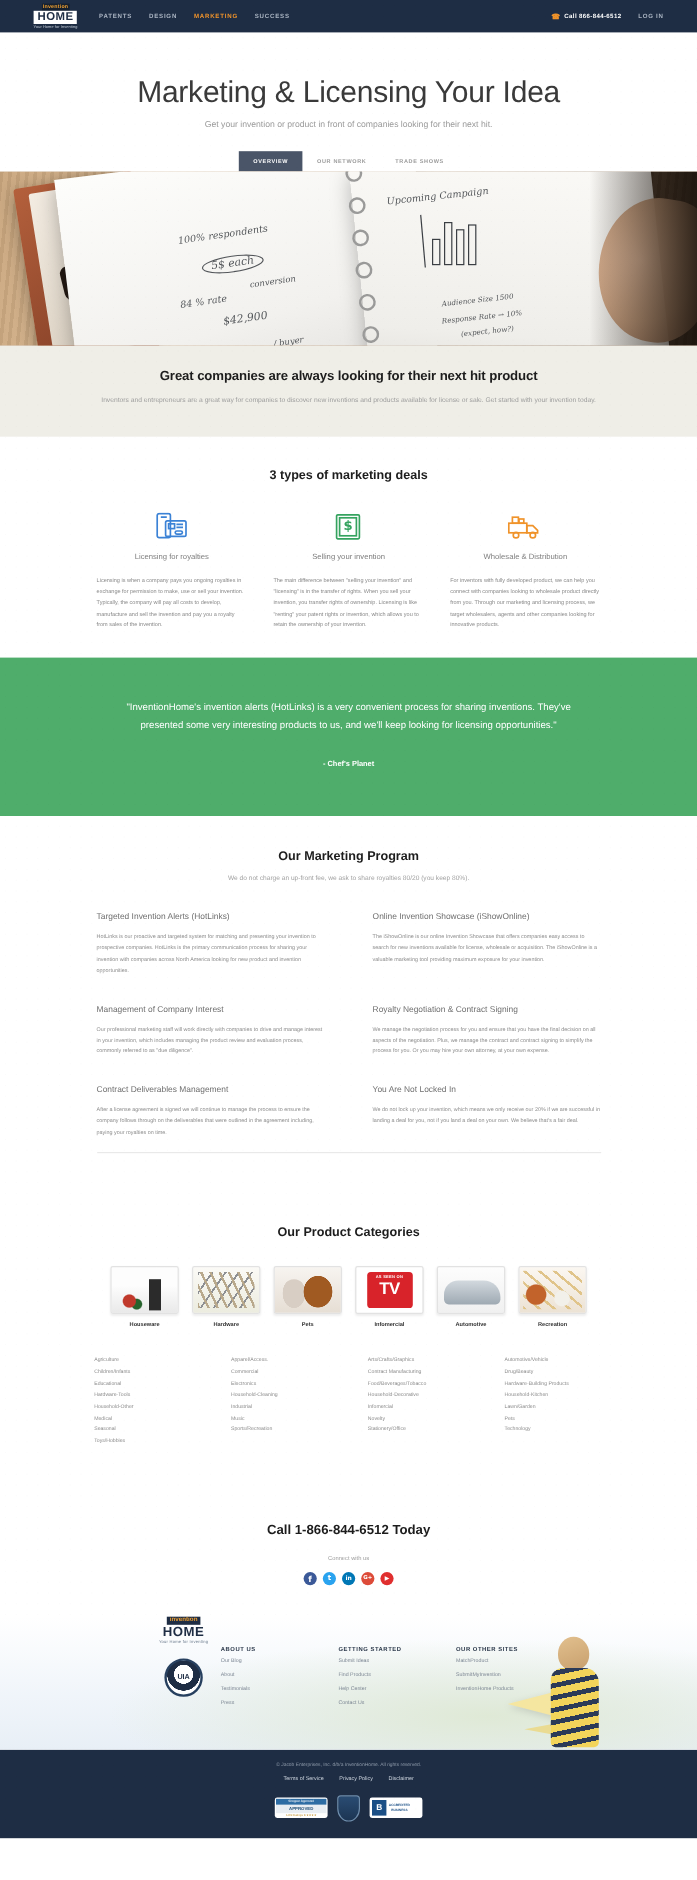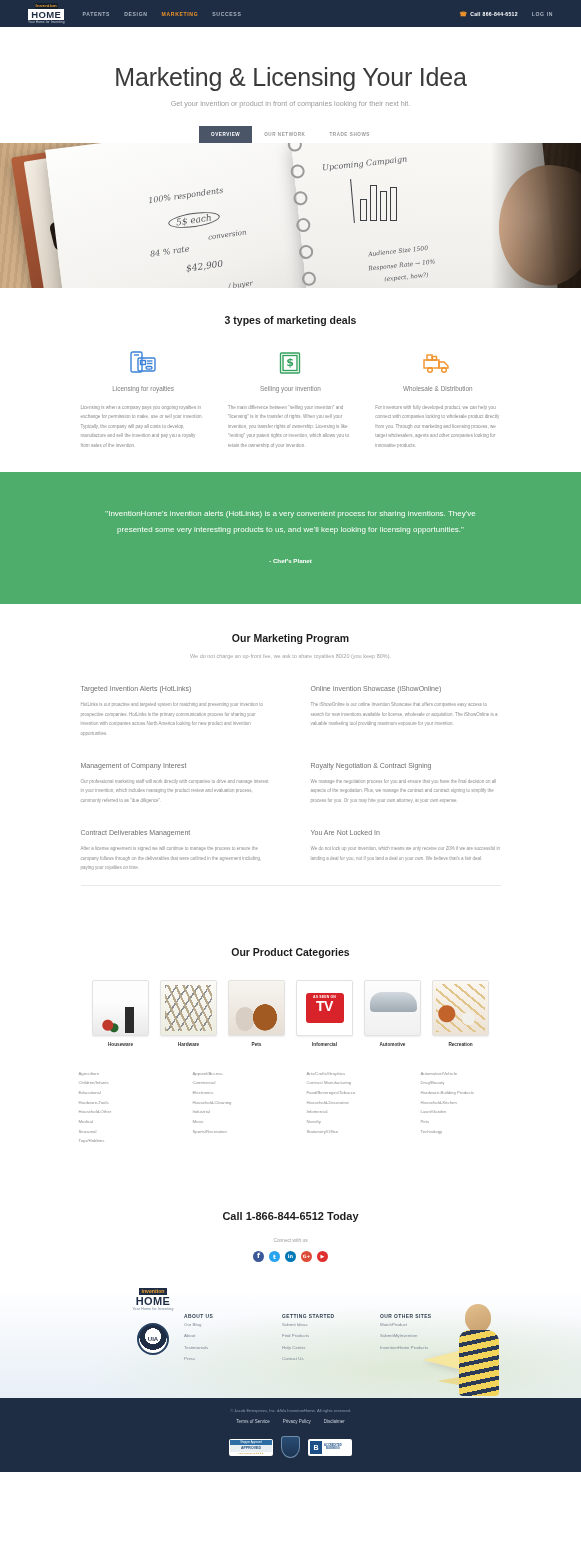--- a/index.html
+++ b/index.html
@@ -135,21 +135,21 @@
   .prog-h { font-size: 7px; color: #6f6f6f; font-weight: normal; }
   .prog-p { font-size: 4.5px; color: #8c8c8c; line-height: 2.1; margin-top: 8px; }
 
   .hr { height: 1px; background: #e9e9e9; margin: 12px 0 0; }
 
   
   .cats { padding: 30px 0 34px; background: #fff; }
   .cat-row { display: flex; justify-content: center; gap: 11px; margin-top: 22px; }
   .cat { width: 57px; }
   .cat-thumb {
-    width: 57px; height: 56px; background: #fff; border: 1px solid #e2e2e2;
+    width: 57px; height: 40px; background: #fff; border: 1px solid #e2e2e2;
     border-radius: 2px; overflow: hidden; position: relative;
     box-shadow: 0 1px 2px rgba(0,0,0,.07); cursor: pointer;
   }
   .cat-label { text-align: center; font-size: 4.7px; font-weight: bold; color: #333; margin-top: 6px; }
   .cat-lists { display: flex; justify-content: center; gap: 32px; margin-top: 22px; }
   .cat-col { width: 82px; }
   .cat-col div { font-size: 4.3px; color: #8c8c8c; line-height: 2.25; cursor: pointer; }
 
   
   .t-house { background: linear-gradient(180deg,#fdfdfd 40%,#e9e9e9); }
@@ -308,20 +308,24 @@
       </div>
       <div class="hw" style="left:368px;top:104px;font-size:6px;transform:rotate(-6deg);">Audience Size 1500</div>
       <div class="hw" style="left:368px;top:118px;font-size:6px;transform:rotate(-6deg);">Response Rate → 10%</div>
       <div class="hw" style="left:384px;top:130px;font-size:6px;transform:rotate(-6deg);">(expect, how?)</div>
 
       <div class="hero-hand"></div>
       <div class="hero-dark-right"></div>
     </div>
   </div>
 
+  <div class="banner noise">
+    <h2>Great companies are always looking for their next hit product</h2>
+    <p>Inventors and entrepreneurs are a great way for companies to discover new inventions and products available for license or sale. Get started with your invention today.</p>
+  </div>
 
   <div class="section">
     <div class="section-title">3 types of marketing deals</div>
     <div class="wrap">
       <div class="deals">
 
         <div class="deal">
           <div class="deal-icon">
             <svg width="26" height="24" viewBox="0 0 26 24" fill="none" stroke="#3b82d6" stroke-width="1.4">
               <rect x="1" y="1" width="11" height="20" rx="1.6"></rect>

